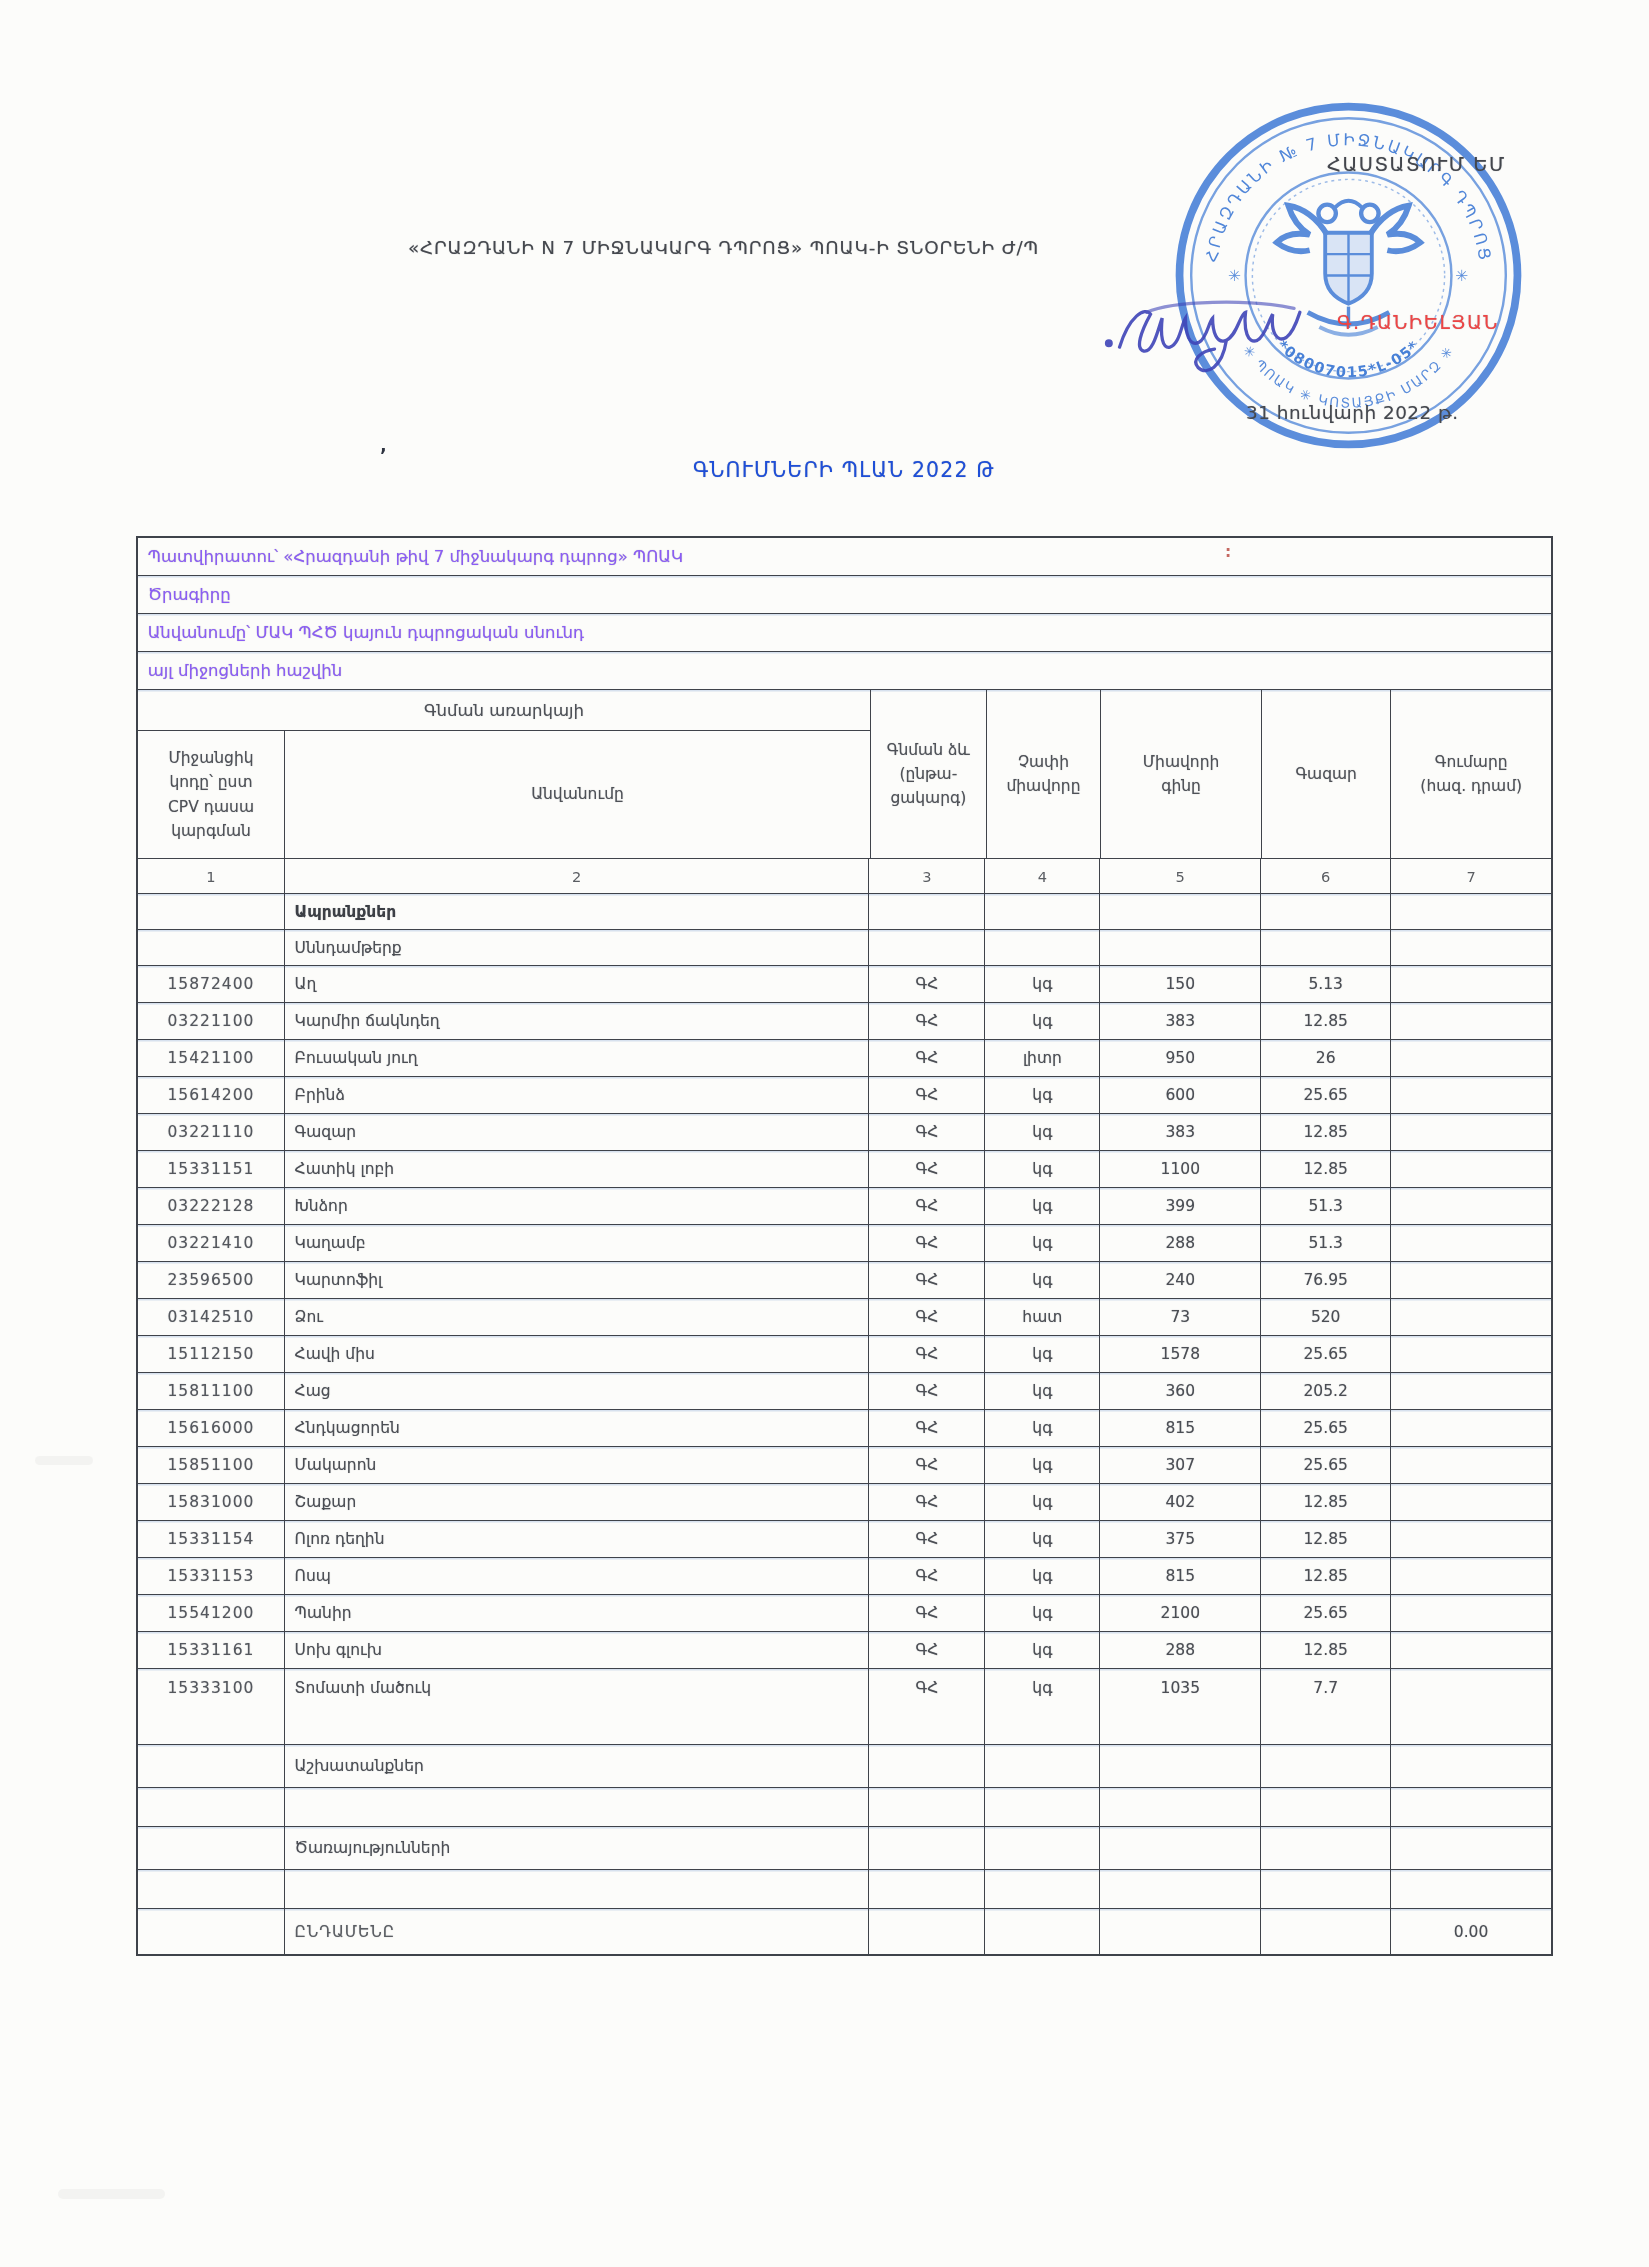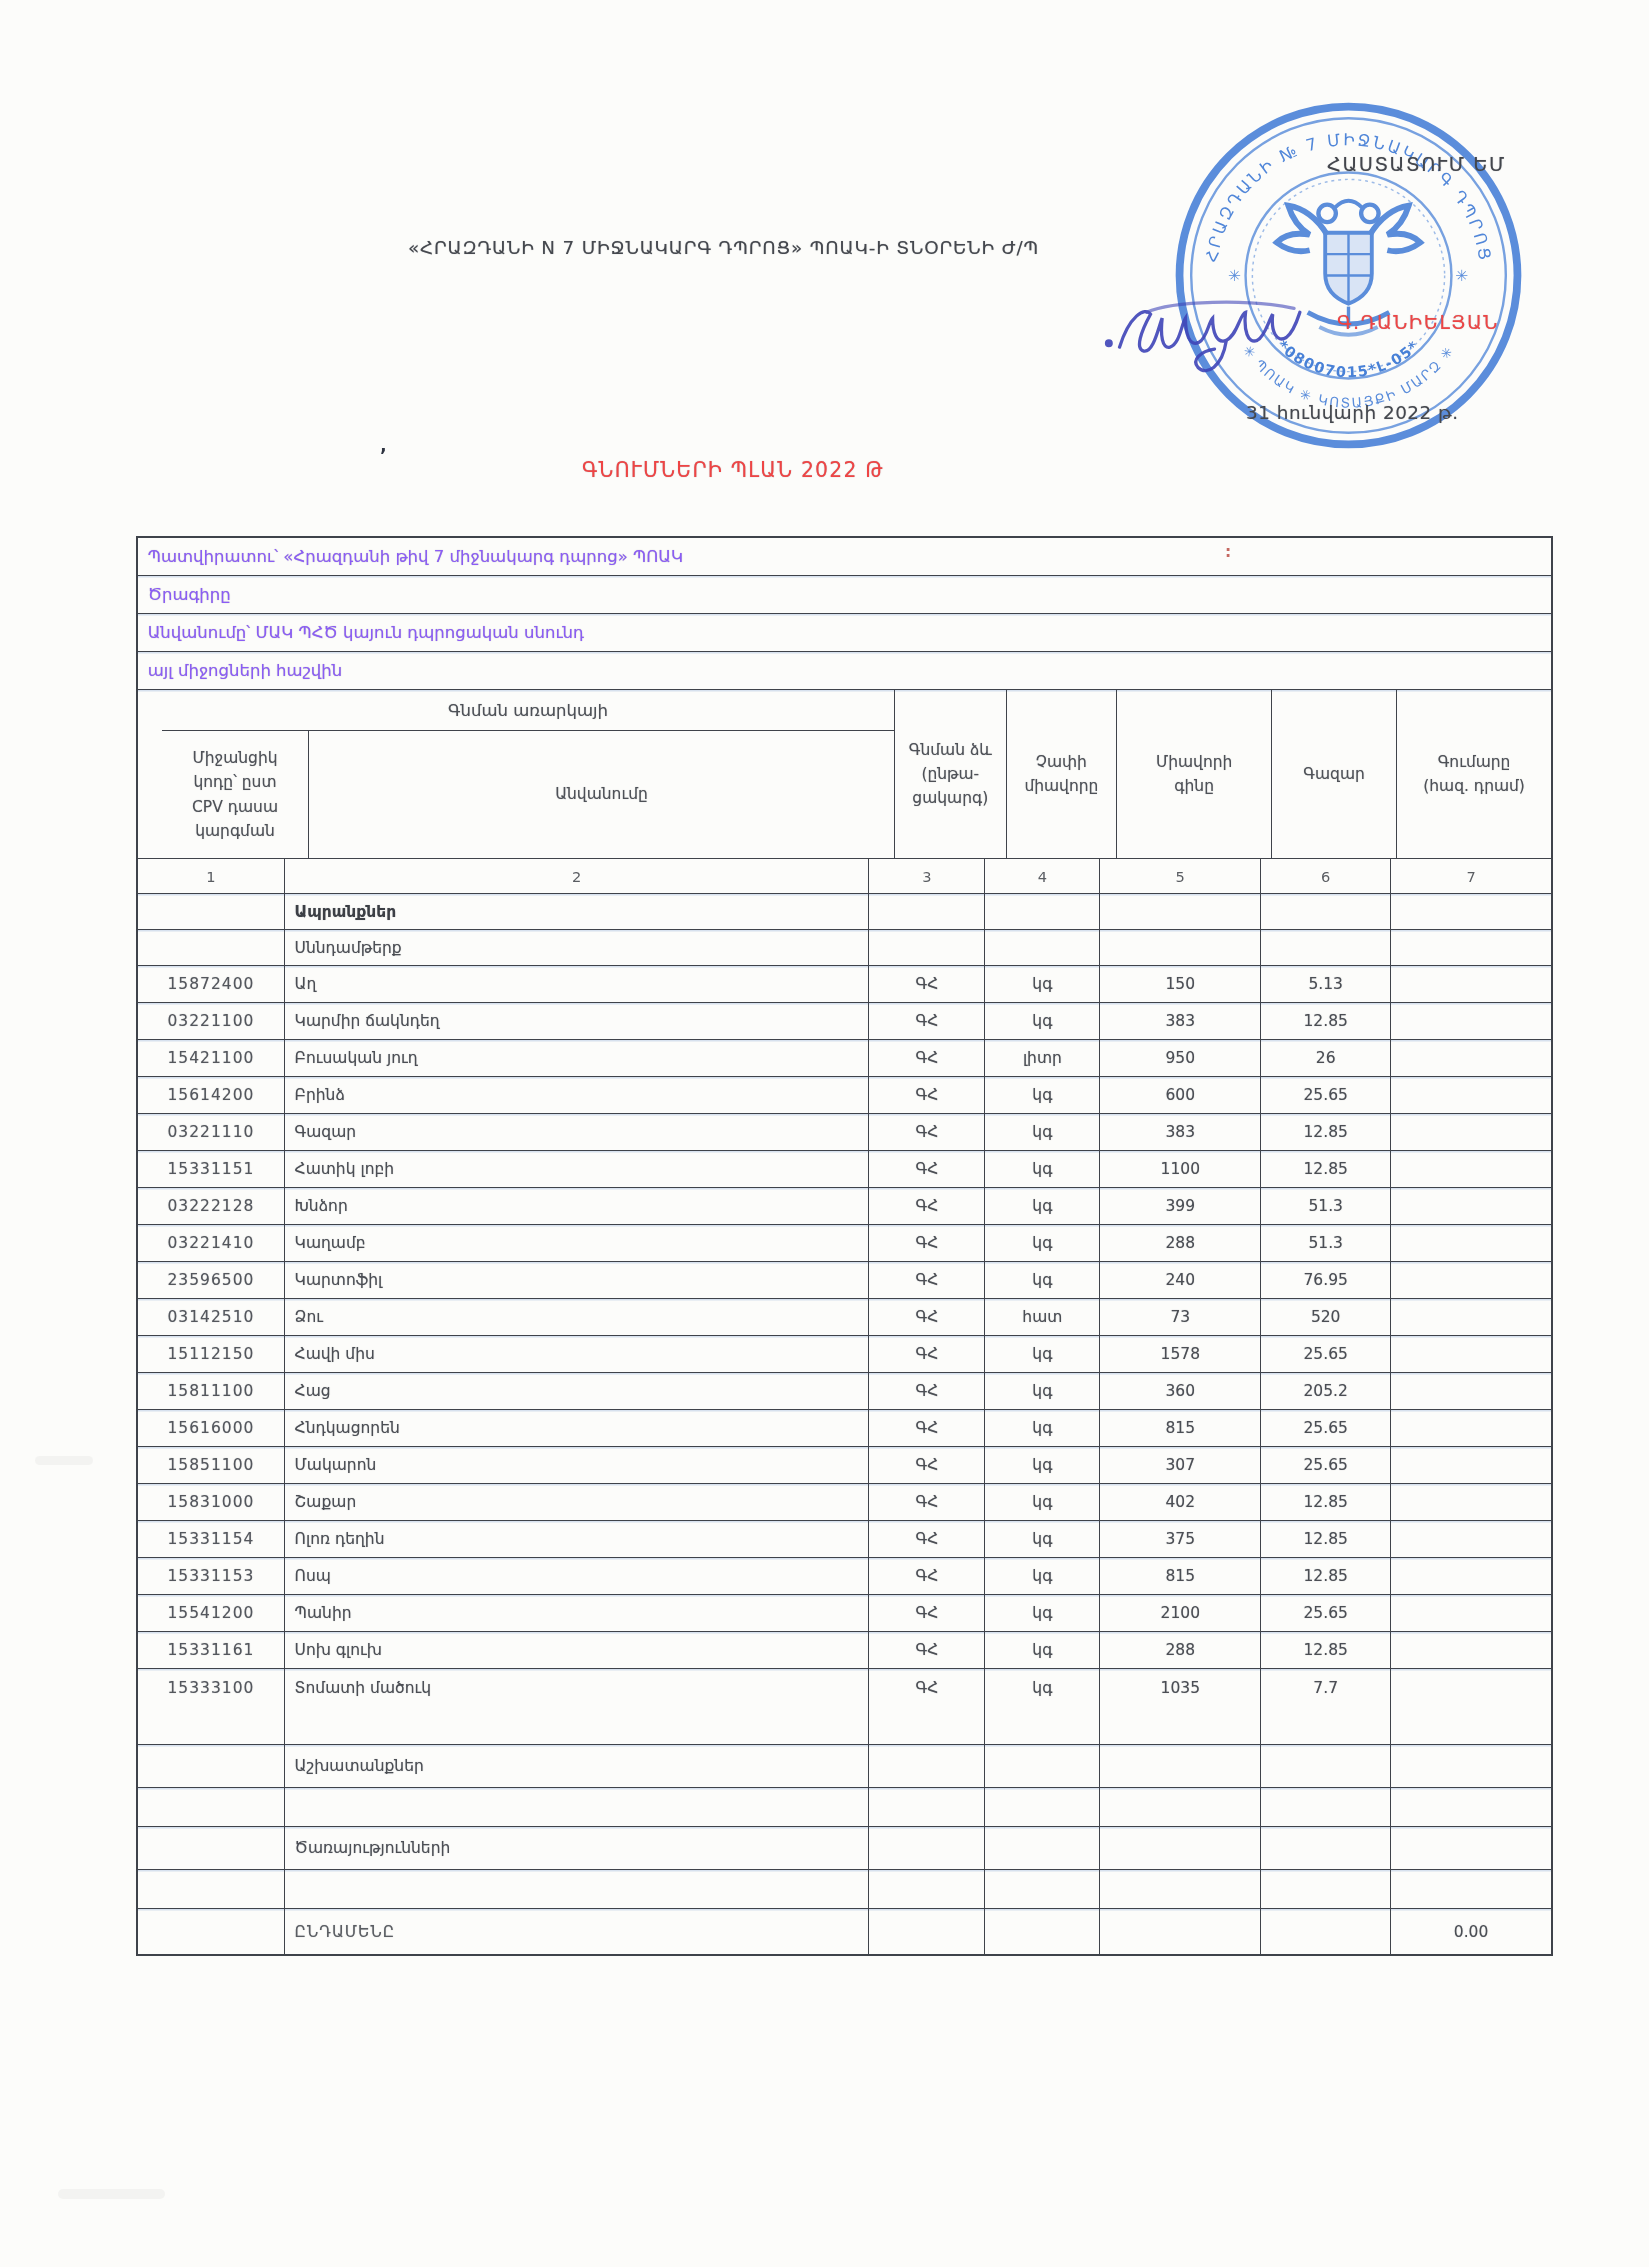--- a/index.html
+++ b/index.html
@@ -17,21 +17,21 @@
     position:relative;width:1650px;height:2268px;margin:0 auto;
     background:var(--paper);overflow:hidden;color:var(--ink);
   }
   .soft{text-shadow:0 0 1px rgba(75,80,88,.45);}
   
   .approve{position:absolute;top:153px;left:1327px;font-size:19.4px;letter-spacing:1.5px;color:#43464c;white-space:nowrap;}
   .org-line{position:absolute;top:237px;left:408px;font-size:18.4px;letter-spacing:0.8px;color:#45484e;white-space:nowrap;}
   .signer{position:absolute;top:311px;left:1337px;font-size:19.4px;letter-spacing:1.5px;color:#ef4444;white-space:nowrap;}
   .date-line{position:absolute;top:402px;left:1246px;font-size:18.4px;letter-spacing:0.5px;color:#45484e;white-space:nowrap;}
   .apos-mark{position:absolute;top:444px;left:380px;font-size:19.4px;font-weight:bold;color:#2e3340;}
-  .doc-title{position:absolute;top:458px;left:582px;width:524px;font-size:20.4px;letter-spacing:1.2px;color:#ef4444;white-space:nowrap;}
+  .doc-title{position:absolute;top:458px;left:582px;width:524px;text-align:center;font-size:20.4px;letter-spacing:1.2px;color:#1d4ed8;white-space:nowrap;}
   .red-colon{position:absolute;top:543px;left:1225px;font-size:15.5px;font-weight:bold;color:#b8443c;opacity:.8;}
   
   .stamp{position:absolute;top:91px;left:1164px;width:369px;height:369px;opacity:.92;}
   .stamp text{font-family:"DejaVu Sans",sans-serif;}
   
   .signature{position:absolute;top:283px;left:1104px;width:223px;height:107px;}
   
   .smudge{position:absolute;background:#e9e9e6;opacity:.45;border-radius:5.8px;}
   .smudge.s1{top:1456px;left:35px;width:58px;height:8.7px;}
   .smudge.s2{top:2189px;left:58px;width:107px;height:9.7px;}
@@ -48,21 +48,21 @@
   .c1{width:147px;justify-content:center;}
   .c2{width:585px;padding-left:9.7px;justify-content:flex-start;}
   .c3{width:116px;justify-content:center;}
   .c4{width:115px;justify-content:center;}
   .c5{width:161px;justify-content:center;}
   .c6{width:130px;justify-content:center;}
   .c7{width:160px;justify-content:center;}
   .info-row{height:38px;}
   .info-cell{width:100%;padding-left:9.7px;font-size:16.5px;color:#8b5cf6;border-right:none;}
   
-  .head-band{display:flex;height:169px;border-bottom:1.9px solid var(--line);padding-left:24px;}
+  .head-band{display:flex;height:169px;border-bottom:1.9px solid var(--line);}
   .hb-left{width:733px;display:flex;flex-direction:column;border-right:1.9px solid var(--line);}
   .group-row{height:41px;border-bottom:1.9px solid var(--line);display:flex;align-items:center;justify-content:center;font-size:16.5px;color:#4e5157;}
   .sub-row{flex:1;display:flex;}
   .sub-row .c1{height:100%;}
   .sub-row .c2{justify-content:center;padding-left:0;}
   .hdr{text-align:center;justify-content:center;font-size:15.5px;color:#4e5157;line-height:1.55;}
   .pre{white-space:pre-line;}
   .tall{height:100%;}
   .num-row{height:35px;font-size:14.6px;color:#5a5d62;}
   .sect-row{height:36px;}

